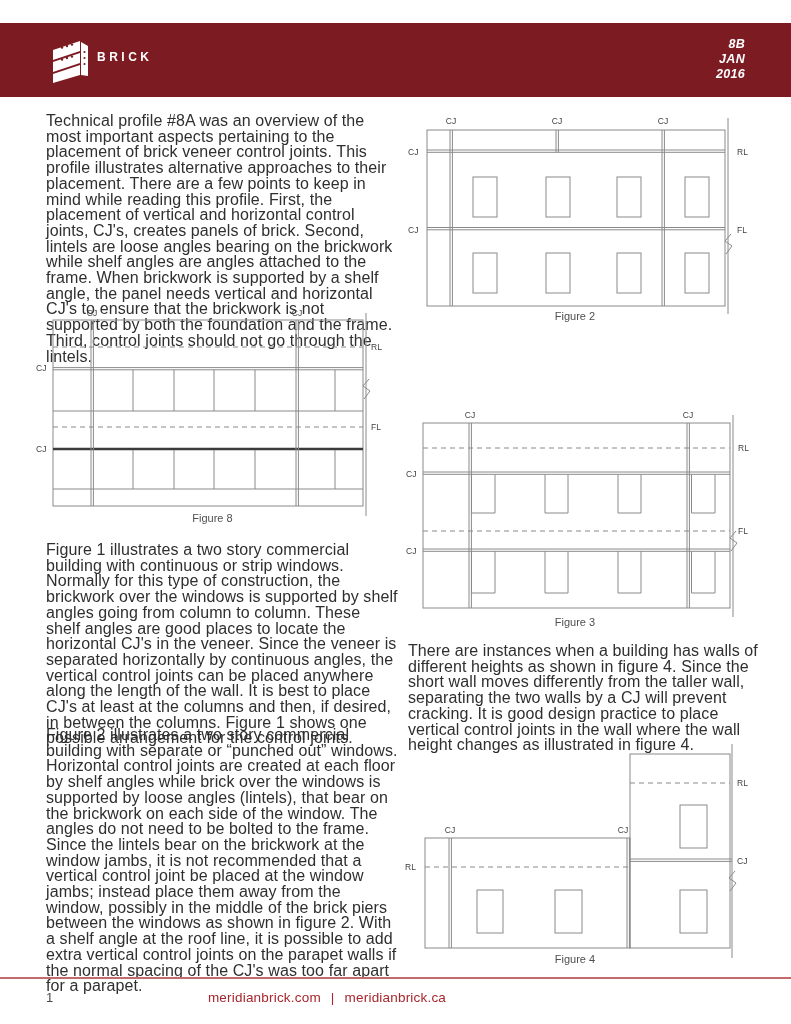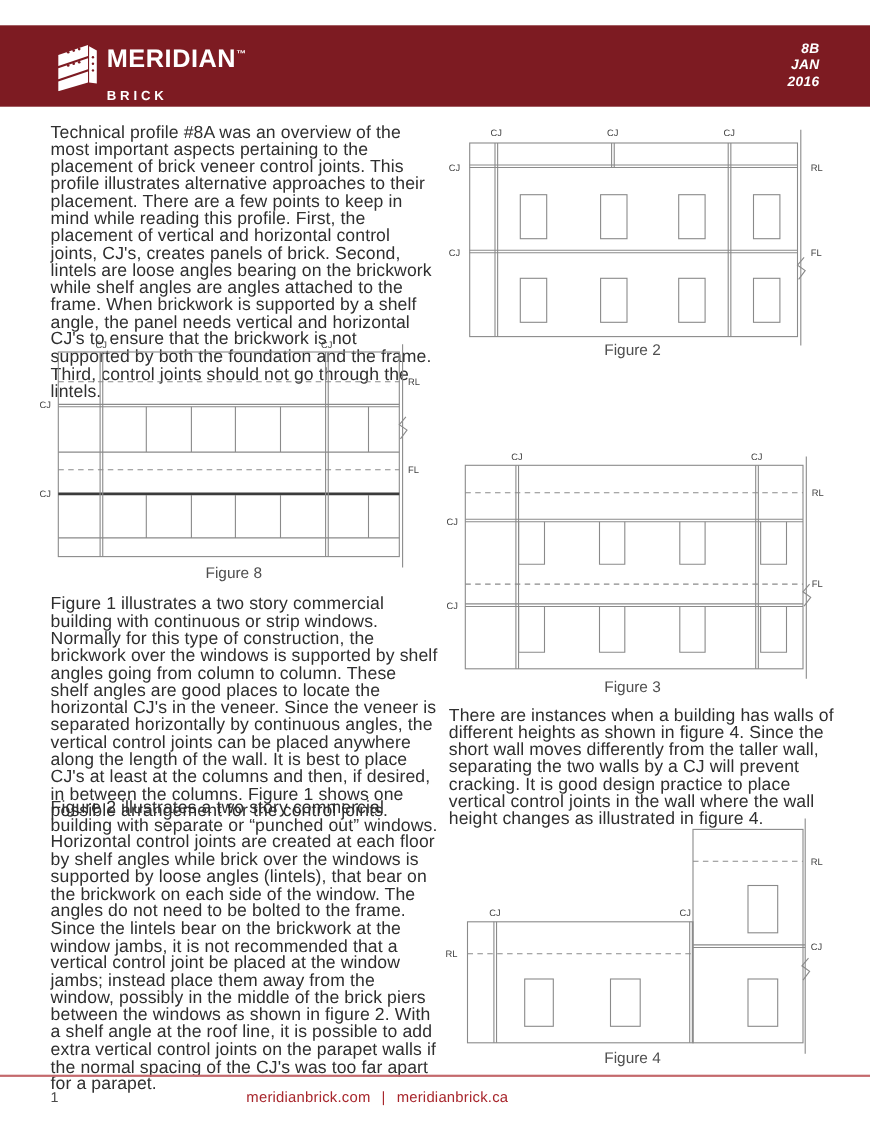--- a/index.html
+++ b/index.html
@@ -22,28 +22,28 @@
   
   .para{position:absolute;width:352px;font-size:16px;line-height:15.7px;
         color:var(--body-text,#2f2f2f);letter-spacing:.1px;}
 
   
   .fig{position:absolute;}
   .fig line,.fig rect,.fig path,.fig polyline{fill:none;stroke:var(--figure-line,#8a8a8a);stroke-width:1;}
   .fig .lnd{stroke:var(--figure-dark-line,#3b3b3b);stroke-width:2.4;}
   .fig .dash{stroke-dasharray:5 4;}
   .flabel{font-family:"Liberation Sans",sans-serif;font-size:8.5px;fill:#3f3f3f;stroke:none;}
-  .figcap{position:absolute;text-align:center;font-size:14px;color:#4f4f4f;}
+  .figcap{position:absolute;text-align:center;font-size:11px;color:#4f4f4f;}
 
   
   .footer-rule{position:absolute;left:0;top:977px;width:791px;height:2px;
                background:var(--footer-rule,#c4696c);}
   .page-number{position:absolute;left:46px;top:990px;font-size:13px;color:#4a4a4a;}
   .footer-links{position:absolute;left:0;top:990px;width:654px;text-align:center;
-                font-size:13.5px;color:var(--footer-link,#a8262c);letter-spacing:.2px;padding-left:16px;}
+                font-size:13.5px;color:var(--footer-link,#a8262c);letter-spacing:.2px;}
   .footer-links .sep{margin:0 10px;color:var(--footer-link,#a8262c);}
 </style>
 </head>
 <body>
 
 <div class="page">
 
   <header class="topbar">
     <div class="brand">
       <svg width="40" height="47" viewBox="0 0 40 47">
@@ -59,21 +59,20 @@
             <circle cx="22" cy="8.6" r="1.2"></circle>
           <circle cx="12" cy="23.5" r="1.2"></circle>
             <circle cx="17" cy="22" r="1.2"></circle>
             <circle cx="22" cy="20.6" r="1.2"></circle>
           <circle cx="34.5" cy="16" r="1.1"></circle>
             <circle cx="34.5" cy="22" r="1.1"></circle>
             <circle cx="34.5" cy="28" r="1.1"></circle>
         </g>
       </svg>
       <div class="brand-text">
-        <div class="brand-name"><span>MERIDIAN</span><span class="tm">™</span></div>
         <div class="brand-sub">BRICK</div>
       </div>
     </div>
     <div class="doc-code">
       <div>8B</div>
       <div>JAN</div>
       <div>2016</div>
     </div>
   </header>
 

